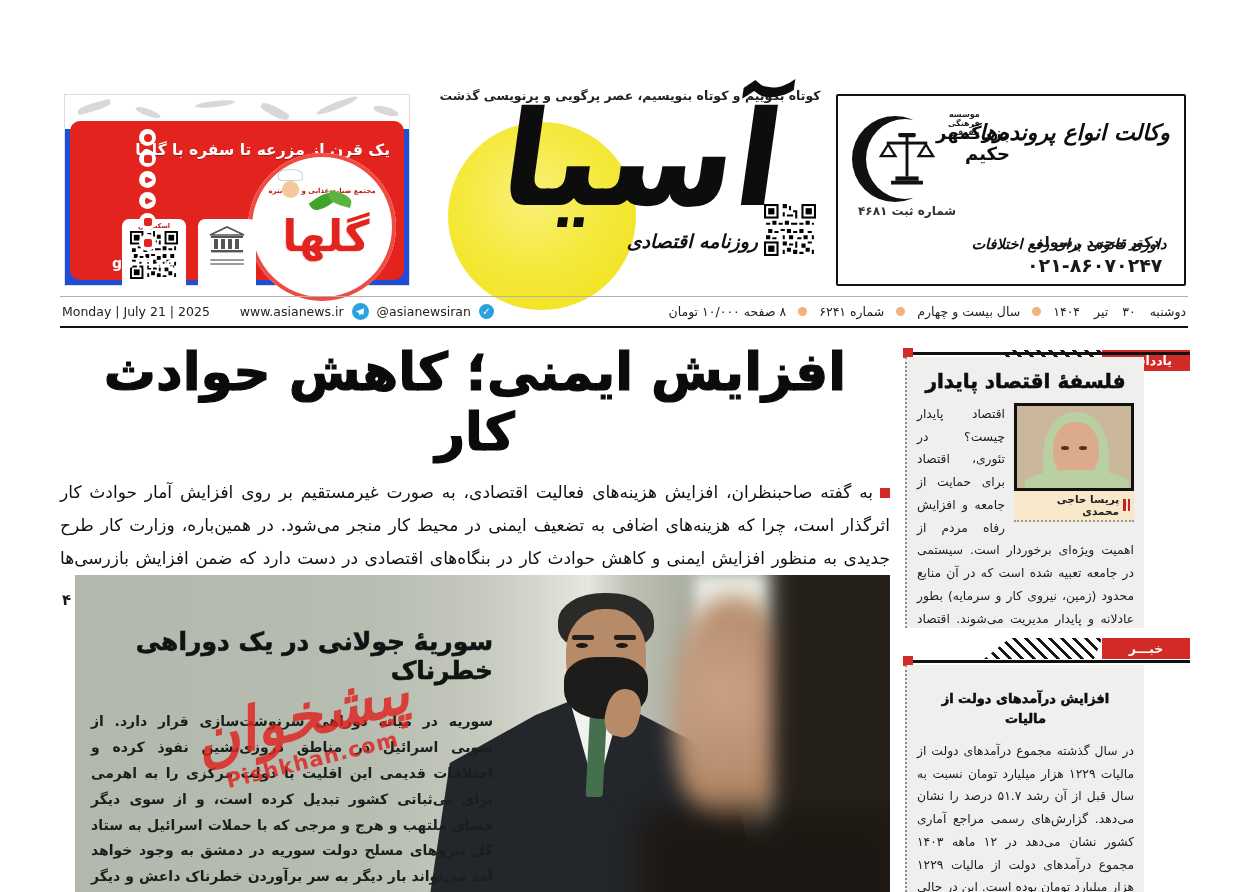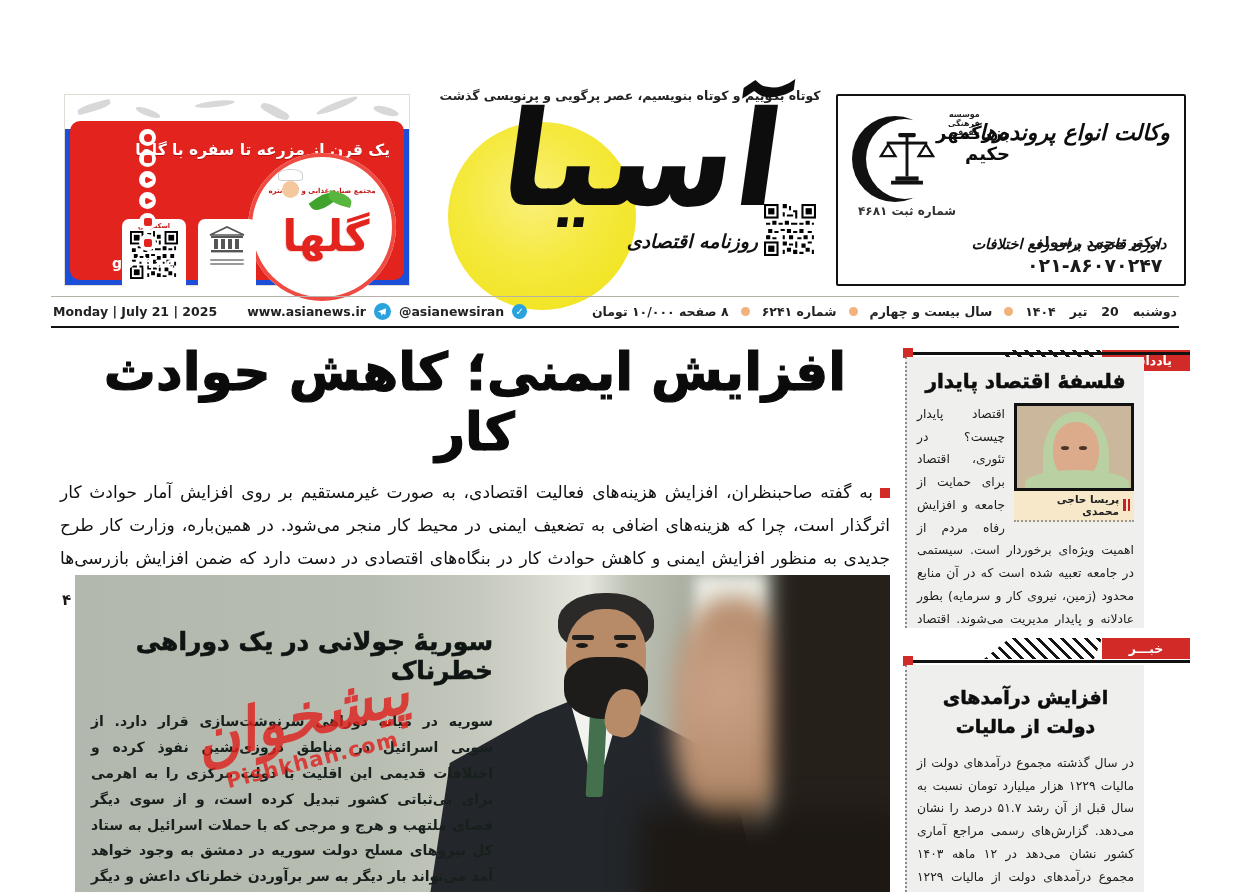--- a/index.html
+++ b/index.html
@@ -64,22 +64,22 @@
   .legal-brand { position:absolute; left:84px; top:14px; font-size:18px; font-weight:900; color:#0d0d0d; }
   .legal-services-title { position:absolute; right:14px; top:24px; font-size:22px; font-weight:900; font-style:italic; color:#0d0d0d; }
   .legal-main { position:absolute; right:14px; left:130px; top:72px; text-align:center; font-size:23px; font-weight:900; color:#0d0d0d; }
   .legal-sub { position:absolute; right:14px; left:130px; top:108px; text-align:center; font-size:14.5px; font-weight:bold; font-style:italic; color:#111;margin-top:32px; }
   .legal-bottom { position:absolute; left:12px; right:12px; bottom:8px; display:flex; justify-content:space-between; }
   .legal-col { width:48%; text-align:center; }
   .legal-name { font-size:14.5px; font-weight:900; }
   .legal-phone { font-size:19px; font-weight:900; margin-top:4px; letter-spacing:1px; }
 
   
-  .dateline { left:51px; top:296px; width:1128px; height:32px; border-top:1px solid #b5b0a8; border-bottom:2.5px solid #111;
-    display:flex; align-items:center; justify-content:space-between; direction:ltr; padding:0 2px; font-size:12.5px; font-weight:bold; color:#222;gap:32px; }
+  .dateline { left:60px; top:296px; width:1128px; height:32px; border-top:1px solid #b5b0a8; border-bottom:2.5px solid #111;
+    display:flex; align-items:center; justify-content:space-between; direction:ltr; padding:0 2px; font-size:12.5px; font-weight:normal; color:#222;gap:32px; }
   .dl-left { display:flex; align-items:center; gap:30px; }
   .dl-site-cluster { display:flex; align-items:center; gap:8px; }
   .tg-icon { width:17px; height:17px; background:#2aa3dd; border-radius:50%; display:inline-flex; align-items:center; justify-content:center; }
   .tg-icon svg { width:10px; height:10px; }
   .check-badge { width:15px; height:15px; background:#2aa3dd; border-radius:50%; color:#fff; font-size:10px; display:inline-flex; align-items:center; justify-content:center; }
   .dl-right { display:flex; align-items:center; gap:12px; direction:rtl; }
   .dl-date-group { display:flex; gap:14px; }
   .sep-dot { width:9px; height:9px; border-radius:50%; background:#f2b27c; }
 
   
@@ -126,21 +126,21 @@
     background:repeating-linear-gradient(45deg,#161616 0 3px, transparent 3px 8.5px);
     clip-path:polygon(26px 0, 100% 0, calc(100% - 8px) 100%, 0 100%); }
   .sec-rule { left:905px; width:285px; height:3px; background:#111; }
   .rule-note { top:352px; } .rule-news { top:660px; }
   .red-sq { width:10px; height:10px; background:#d22b27; left:903px; }
   .sq-note { top:348px; } .sq-news { top:656px; }
   .side-box { left:905px; width:239px; background:#efefee; border-left:2px dotted #8a8a8a; padding:8px 10px; overflow:hidden; }
   .note-box { top:357px; height:271px; }
   .news-box { top:665px; height:227px; }
   .side-title { text-align:center; font-size:20px; font-weight:900; color:#0d0d0d; margin:4px 0 10px; -webkit-text-stroke:.5px #0d0d0d; }
-  .news-title { width:210px; margin:10px auto 12px; line-height:1.5; font-size:19px; }
+  .news-title { width:210px; margin:16px auto 12px; line-height:1.5; font-size:13px; }
   .author-fig { float:right; width:120px; margin-left:9px; margin-bottom:4px; }
   .author-photo { width:120px; height:88px; border:3px solid #111; background:#cbb79b; position:relative; overflow:hidden; }
   .a-scarf { position:absolute; left:26px; top:6px; width:66px; height:92px; background:#b9d0a2; border-radius:48% 48% 30% 30%; }
   .a-face { position:absolute; left:36px; top:16px; width:46px; height:58px; background:#dcab8b; border-radius:46%; }
   .a-eye { position:absolute; width:8px; height:3.5px; background:#4c3426; border-radius:50%; top:40px; }
   .a-shoulders { position:absolute; left:8px; bottom:-8px; width:104px; height:26px; background:#b9d0a2; border-radius:50% 50% 0 0; }
   .author-caption { background:#f6e8c8; border-bottom:2px dotted #999; padding:2px 4px 3px; display:flex; align-items:center; gap:4px; }
   .cap-bars { width:7px; height:12px; background:repeating-linear-gradient(90deg,#c62026 0 2.5px,transparent 2.5px 4.5px); }
   .author-name { font-size:10.5px; font-weight:bold; color:#222; }
   .side-body { font-size:12.3px; line-height:1.85; font-weight:500; text-align:justify; color:#1c1c1c; }
@@ -262,21 +262,21 @@
             <path d="M22 3 L2 11 L9 13.5 L11.5 21 L14.5 15.5 L20 19 Z" fill="#fff"></path>
           </svg>
       </span>
       <span dir="ltr">@asianewsiran</span>
       <span class="check-badge">✓</span>
     </span>
   </div>
   <div class="dl-right">
     <span class="dl-date-group">
       <span>دوشنبه</span>
-      <span>20</span>
+      <span>۳۰</span>
       <span>تیر</span>
       <span>۱۴۰۴</span>
     </span>
     <span class="sep-dot"></span>
     <span>سال بیست و چهارم</span>
     <span class="sep-dot"></span>
     <span>شماره ۶۲۴۱</span>
     <span class="sep-dot"></span>
     <span>۸ صفحه ۱۰/۰۰۰ تومان</span>
   </div>

